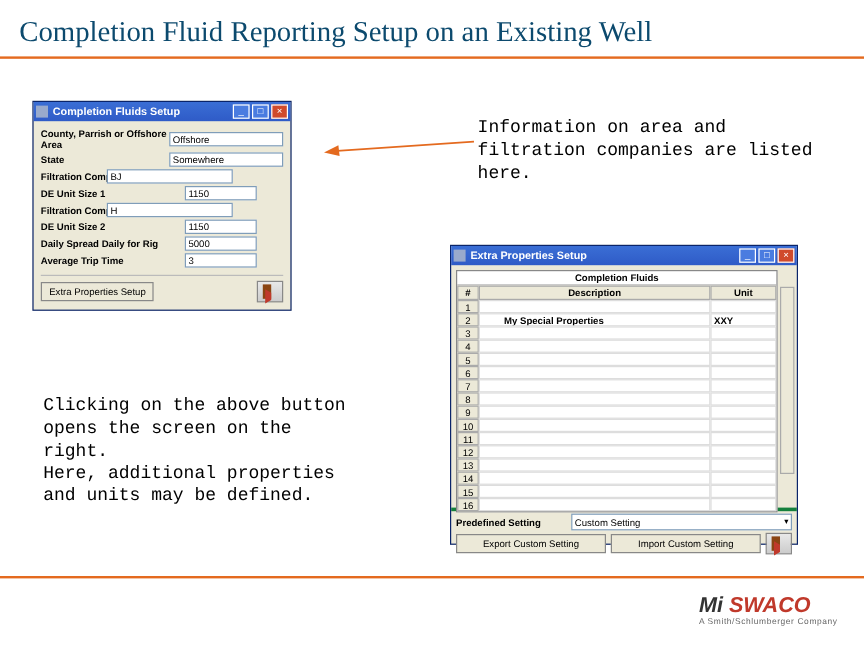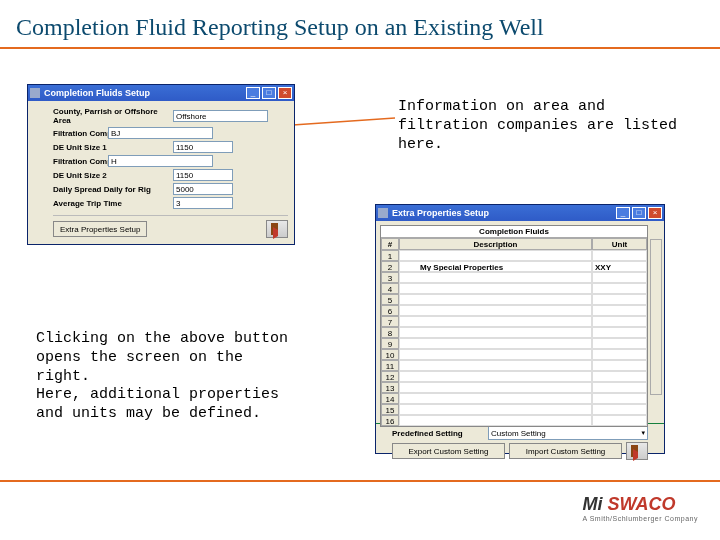--- a/index.html
+++ b/index.html
@@ -13,21 +13,21 @@
   .annot{font-family:Liberation Mono, monospace;font-size:15px;color:#000;position:absolute;line-height:1.25;}
   
   .win{position:absolute;border:1px solid #0a246a;background:#ece9d8;font-size:9px;color:#000;}
   .titlebar{height:16px;background:linear-gradient(#3a6ed5,#2f5bc7);display:flex;align-items:center;padding:0 2px;}
   .titlebar .ticon{width:10px;height:10px;background:#9ac;margin-right:4px;}
   .titlebar .ttxt{color:#fff;font-weight:bold;font-size:9px;flex:1;white-space:nowrap;overflow:hidden;}
   .titlebar .wbtn{width:14px;height:12px;margin-left:2px;border:1px solid #fff;display:flex;align-items:center;justify-content:center;font-size:8px;line-height:1;color:#fff;cursor:pointer;}
   .titlebar .wbtn.min{background:#4a7ce0;}
   .titlebar .wbtn.max{background:#4a7ce0;}
   .titlebar .wbtn.close{background:#d04a2c;}
-  .form-body{padding:4px 6px 6px;margin-left:19px;}
+  .form-body{padding:4px 6px 6px;}
   .frow{display:flex;align-items:center;margin:2px 0;}
   .flabel{width:120px;font-size:8px;font-weight:bold;}
   .finput{flex:0 0 60px;height:12px;border:1px solid #7f9db9;background:#fff;font-size:8px;padding:0 2px;line-height:12px;overflow:hidden;}
   .finput.w2{flex:0 0 95px;}
   .foot-row{display:flex;align-items:center;border-top:1px solid #bbb;margin-top:6px;padding-top:4px;}
   .btn{height:16px;border:1px solid #888;background:#ece9d8;font-size:8px;padding:0 6px;display:inline-flex;align-items:center;cursor:pointer;}
   .door-icon{width:22px;height:18px;background:linear-gradient(#e8e8e8,#ccc);border:1px solid #888;position:relative;cursor:pointer;}
   .door-icon::before{content:"";position:absolute;left:4px;top:2px;width:7px;height:12px;background:#8b4513;}
   .door-icon::after{content:"";position:absolute;right:3px;top:6px;width:6px;height:6px;border-left:5px solid #c0392b;border-top:3px solid transparent;border-bottom:3px solid transparent;}
   
@@ -52,32 +52,36 @@
 
 <div class="annot" style="left:398px;top:98px;width:280px;">Information on area and filtration companies are listed here.</div>
 
 <div class="arrow" style="left:270px;top:108px;">
   <svg width="130" height="24">
       <line x1="125" y1="10" x2="8" y2="18" stroke="#e46a1f" stroke-width="1.5"></line>
       <polygon points="0,19 12,13 13,22" fill="#e46a1f"></polygon>
     </svg>
 </div>
 
-<div class="win" style="left:27px;top:84px;width:268px;">
+<div class="win" style="left:27px;top:84px;width:216px;">
   <div class="titlebar">
     <div class="ticon"></div>
     <div class="ttxt">Completion Fluids Setup</div>
     <div class="wbtn min">_</div>
     <div class="wbtn max">□</div>
     <div class="wbtn close">×</div>
   </div>
   <div class="form-body">
     <div class="frow">
         <div class="flabel">County, Parrish or Offshore Area</div>
         <div class="finput w2">Offshore</div>
+      </div>
+    <div class="frow">
+        <div class="flabel">State</div>
+        <div class="finput w2">Somewhere</div>
       </div>
     <div class="frow">
         <div class="flabel">Filtration Company 1</div>
         <div class="finput" style="flex:0 0 105px;margin-left:-65px;">BJ</div>
       </div>
     <div class="frow">
         <div class="flabel">DE Unit Size 1</div>
         <div class="finput">1150</div>
       </div>
     <div class="frow">
@@ -169,21 +173,21 @@
           <div class="gc rn">15</div>
           <div class="gc"></div>
           <div class="gc"></div>
           <div class="gc rn">16</div>
           <div class="gc"></div>
           <div class="gc"></div>
         </div>
     </div>
     <div class="scroll-col"></div>
   </div>
-  <div style="padding:2px 16px;border-top:1px solid #15803d;">
+  <div style="padding:2px 4px;border-top:3px solid #15803d;">
     <div style="display:flex;align-items:center;gap:6px;margin-bottom:2px;">
       <div style="font-size:8px;font-weight:bold;flex:0 0 90px;">Predefined Setting</div>
       <div class="dd" style="flex:1;">Custom Setting</div>
     </div>
     <div style="display:flex;align-items:center;gap:4px;">
       <div class="btn" style="flex:1;justify-content:center;">Export Custom Setting</div>
       <div class="btn" style="flex:1;justify-content:center;">Import Custom Setting</div>
       <div class="door-icon"></div>
     </div>
   </div>

